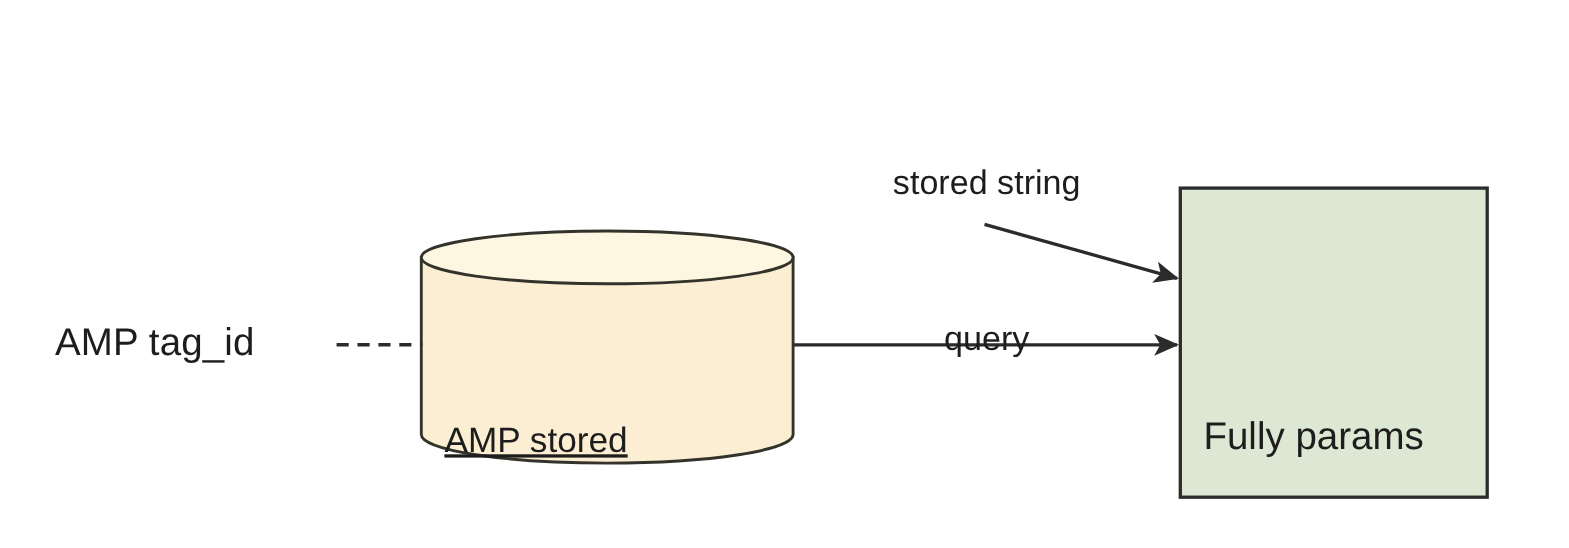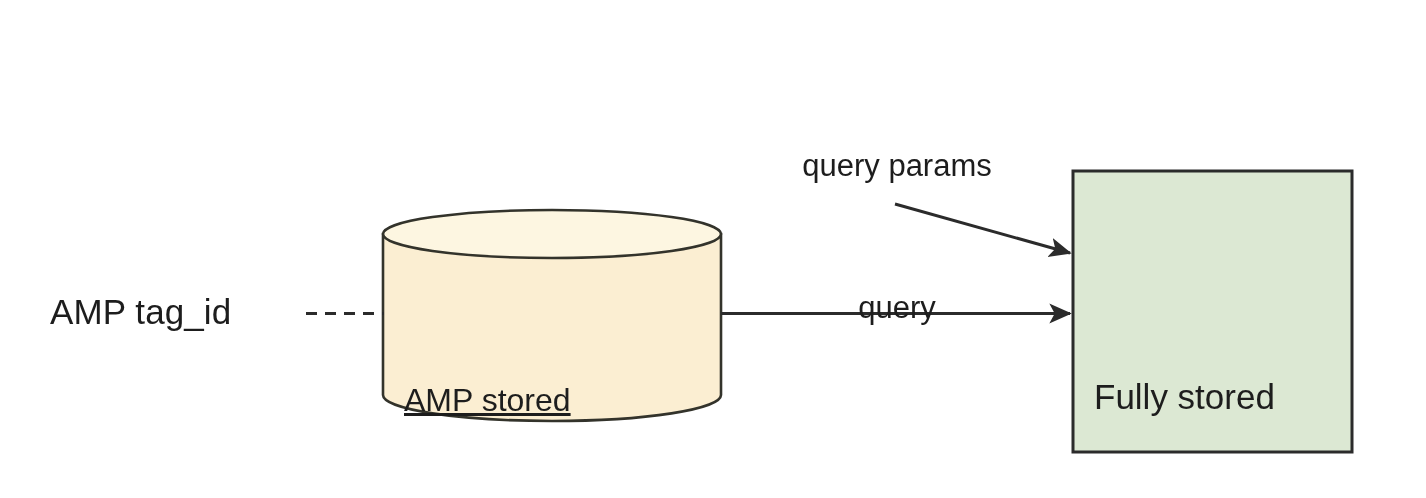--- a/index.html
+++ b/index.html
@@ -102,22 +102,22 @@
   </svg>
 
   <div class="txt" id="label-tag-id">AMP tag_id</div>
 
   <div class="txt" id="cyl-text">
     <span class="line">AMP stored</span>
     
   </div>
 
   <div class="txt" id="qs-label">
-    <span class="line">query params</span>
+    <span class="line">stored string</span>
     <span class="line">query</span>
   </div>
 
   <div class="txt" id="box-text">
-    <span class="line">Fully stored</span>
+    <span class="line">Fully params</span>
     
   </div>
 
 </div>
 
 </body></html>

